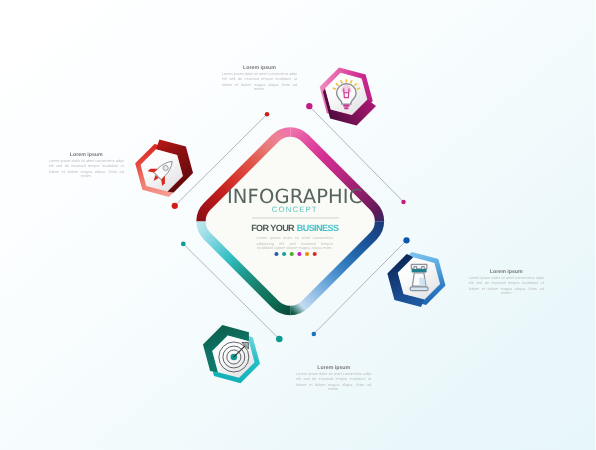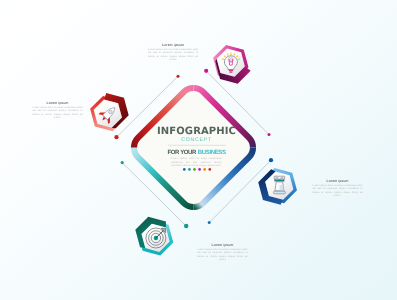--- a/index.html
+++ b/index.html
@@ -4,21 +4,21 @@
 <style>
   html,body{margin:0;padding:0;background:#fff;}
   body{width:397px;height:300px;overflow:hidden;font-family:"Liberation Sans",sans-serif;-webkit-font-smoothing:antialiased;text-rendering:geometricPrecision;}
   #stage{position:relative;width:397px;height:300px;
     background:linear-gradient(140deg,#ffffff 0%,#fcfeff 25%,#f4fbfd 55%,#eaf7fa 82%,#e7f6f9 100%);}
   svg.layer{position:absolute;left:0;top:0;width:397px;height:300px;display:block;}
   .lbl{position:absolute;}
   .lbl .t{font-size:3.5px;font-weight:bold;color:#7a7a7a;letter-spacing:0;text-align:center;line-height:4px;}
   .lbl .b{font-size:2.5px;color:#bdbdbd;line-height:3.5px;margin-top:1.1px;text-align:justify;text-align-last:center;}
   .ctr{position:absolute;left:136px;top:127px;width:121px;text-align:center;}
-  .ctr-title{font-family:"DejaVu Sans",sans-serif;font-size:10px;font-weight:700;color:#55655e;letter-spacing:0.1px;line-height:10px;}
+  .ctr-title{font-family:"DejaVu Sans",sans-serif;font-size:13px;font-weight:400;color:#55655e;letter-spacing:0.1px;line-height:10px;}
   .ctr-sub{font-size:5.2px;font-weight:400;color:#5ec6bd;letter-spacing:0.75px;margin-top:0.3px;}
   .ctr-tag{font-size:6.05px;font-weight:700;color:#4d5b56;letter-spacing:-0.4px;margin-top:5.4px;line-height:8px;}
   .ctr-tag .gap{display:inline-block;width:1.8px;}
   .ctr-tag .acc{color:#46c2c9;}
   .ctr-body{font-size:2.5px;color:#c0c0c0;line-height:3.5px;margin-top:0.4px;padding:0 35px;letter-spacing:0.05px;text-align:justify;text-align-last:center;}
 </style>
 </head>
 <body>
 
 <div id="stage">

